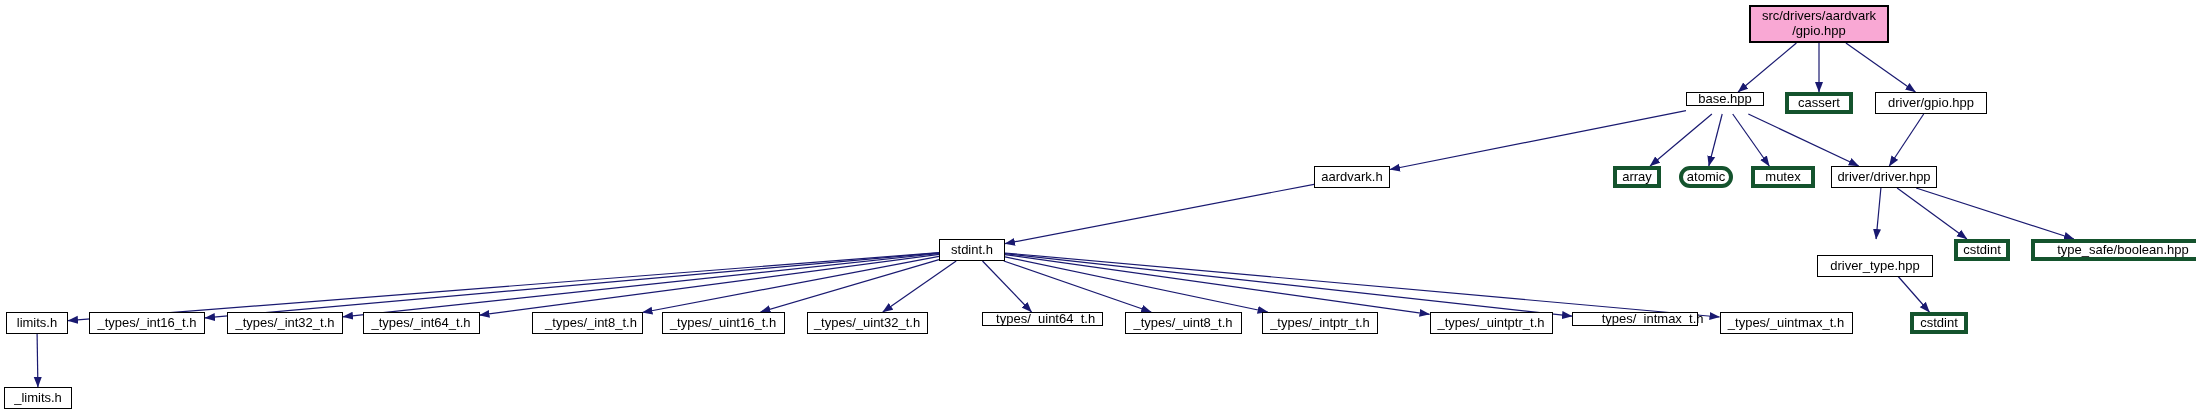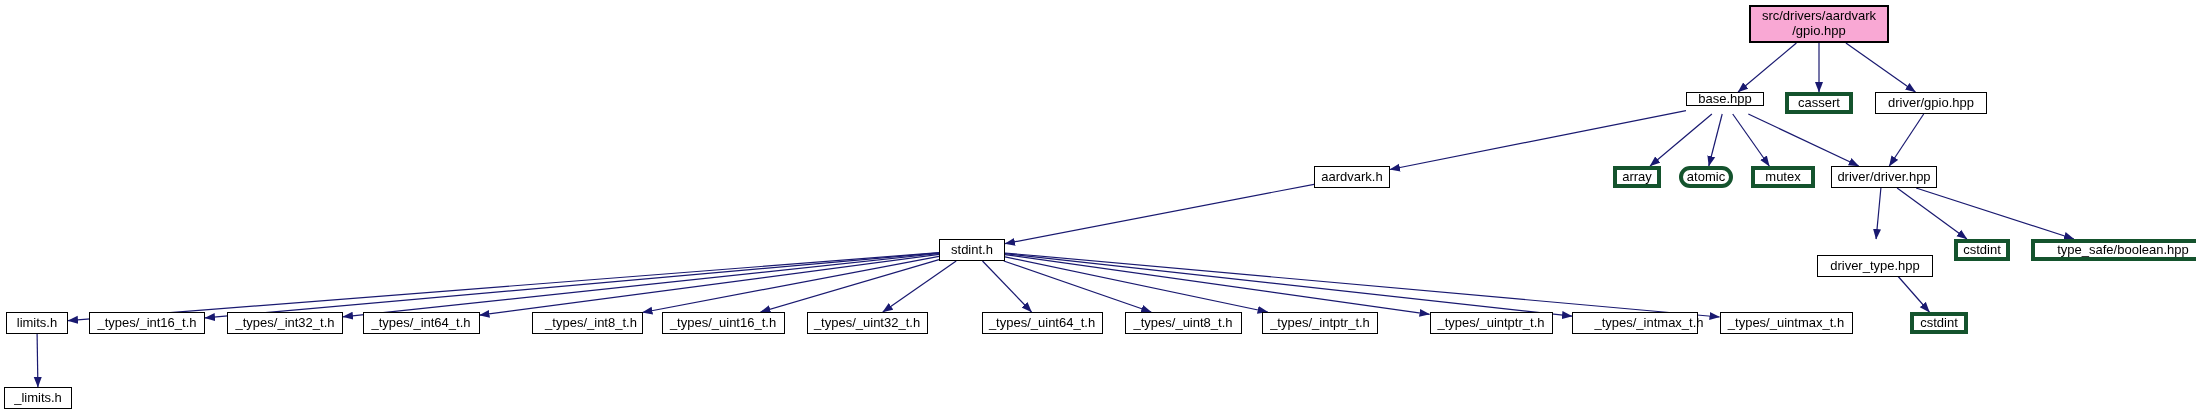--- a/index.html
+++ b/index.html
@@ -80,22 +80,22 @@
       <div class="node internal" style="left: 1817px; top: 239px; width: 116px; height: 22px; margin-top: 16px;">driver_type.hpp</div>
       <div class="node system" style="left: 1954px; top: 239px; width: 56px; height: 22px;">cstdint</div>
       <div class="node system" style="left: 2031px; top: 239px; width: 184px; height: 22px;">type_safe/boolean.hpp</div>
       <div class="node internal" style="left: 6px; top: 312px; width: 62px; height: 22px;">limits.h</div>
       <div class="node internal" style="left: 89px; top: 312px; width: 116px; height: 22px;">_types/_int16_t.h</div>
       <div class="node internal" style="left: 227px; top: 312px; width: 116px; height: 22px;">_types/_int32_t.h</div>
       <div class="node internal" style="left: 362.5px; top: 312px; width: 117px; height: 22px;">_types/_int64_t.h</div>
       <div class="node internal" style="left: 531.5px; top: 312px; width: 111px; height: 22px; padding-left: 8px;">_types/_int8_t.h</div>
       <div class="node internal" style="left: 661.5px; top: 312px; width: 123px; height: 22px;">_types/_uint16_t.h</div>
       <div class="node internal" style="left: 806.5px; top: 312px; width: 121px; height: 22px;">_types/_uint32_t.h</div>
-      <div class="node internal" style="left: 981.5px; top: 312px; width: 121px; height: 22px;">_types/_uint64_t.h</div>
+      <div class="node internal" style="left: 981.5px; top: 312px; width: 121px; height: 14px;">_types/_uint64_t.h</div>
       <div class="node internal" style="left: 1124.5px; top: 312px; width: 117px; height: 22px;">_types/_uint8_t.h</div>
       <div class="node internal" style="left: 1262px; top: 312px; width: 116px; height: 22px;">_types/_intptr_t.h</div>
       <div class="node internal" style="left: 1429.5px; top: 312px; width: 123px; height: 22px;">_types/_uintptr_t.h</div>
-      <div class="node internal" style="left: 1572px; top: 312px; width: 126px; height: 22px; padding-left: 28px;">_types/_intmax_t.h</div>
+      <div class="node internal" style="left: 1572px; top: 312px; width: 126px; height: 14px; padding-left: 28px;">_types/_intmax_t.h</div>
       <div class="node internal" style="left: 1719.5px; top: 312px; width: 133px; height: 22px;">_types/_uintmax_t.h</div>
       <div class="node system" style="left: 1910px; top: 312px; width: 58px; height: 22px;">cstdint</div>
       <div class="node internal" style="left: 4px; top: 387px; width: 68px; height: 22px;">_limits.h</div>
     </div>
 </div>
 
 </body></html>

